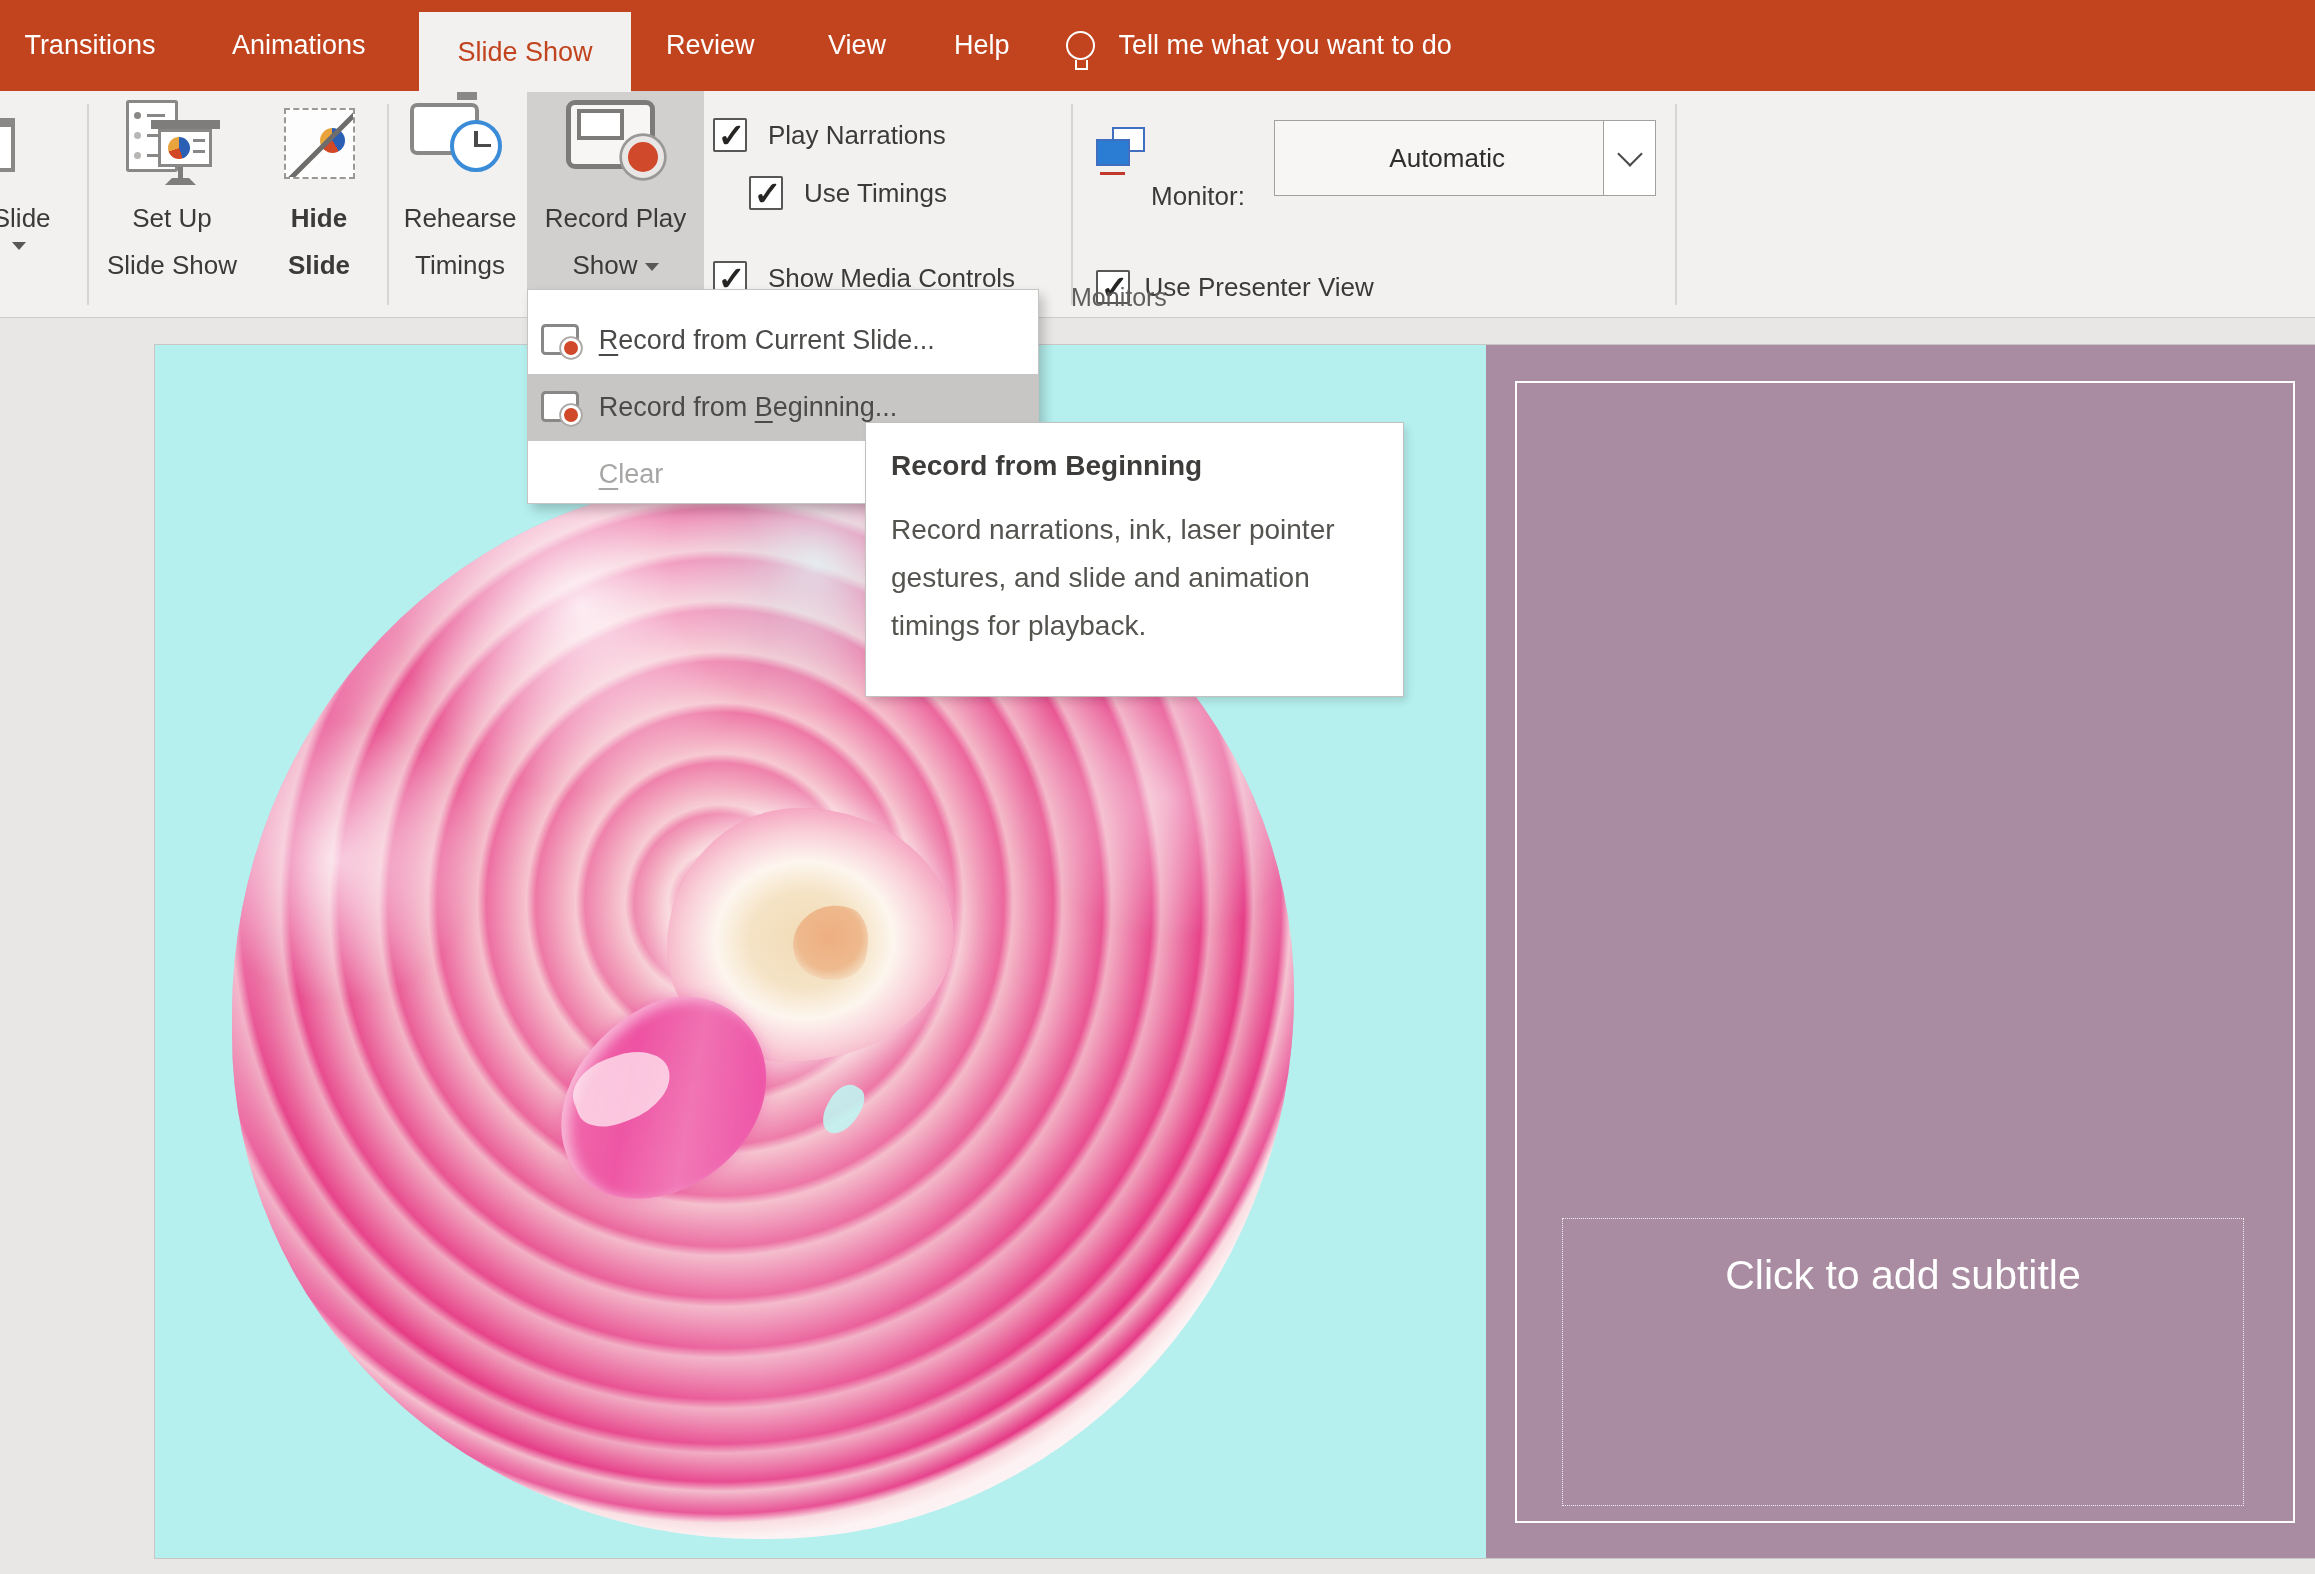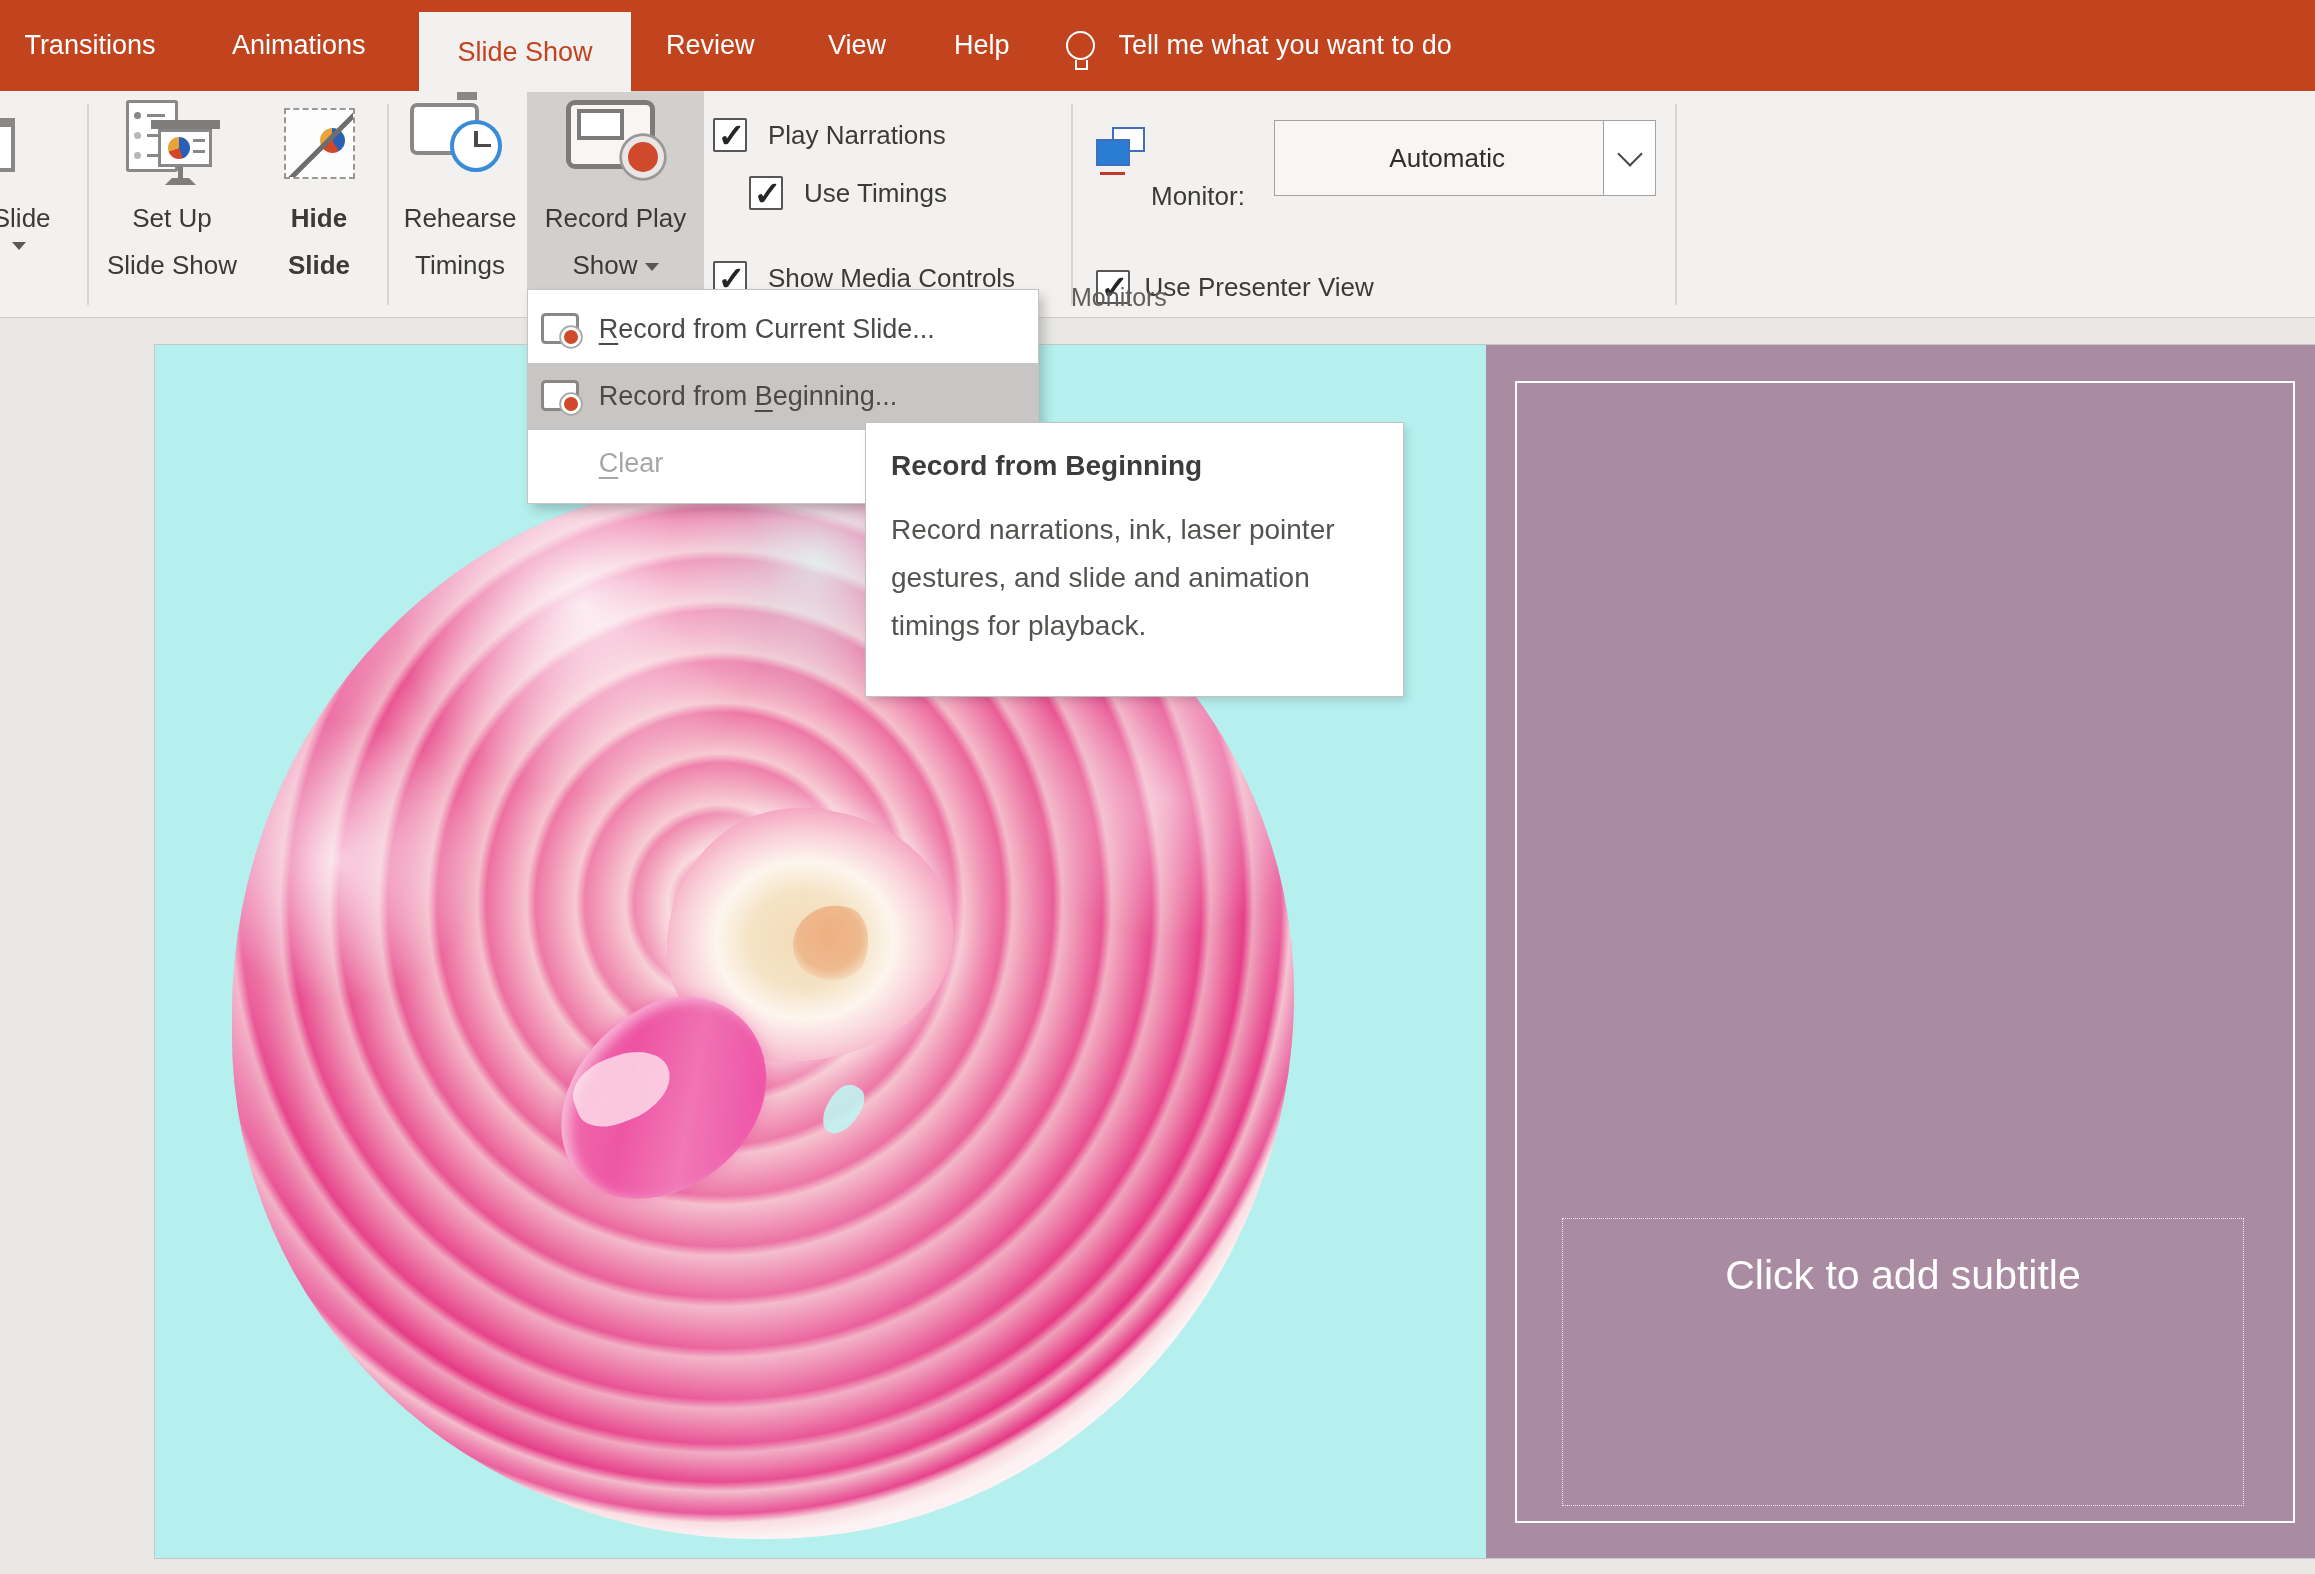--- a/index.html
+++ b/index.html
@@ -81,21 +81,21 @@
   .mon-front::after { content:""; position:absolute; left:1.8px; bottom:-11px; width:25px; height:3.6px; background:#c0392b; }
   .mon-label { position:absolute; left:1151px; top:47px; font-size:26px; color:#3b3a39;margin-top:43px; }
   .combo { position:absolute; left:1274px; top:29px; width:382px; height:76px; background:#f7f6f5; border:1.8px solid #a3a19f; display:flex; align-items:center; }
   .combo-value { flex:1; padding-left:16.3px; font-size:26px; color:#2f2e2d;text-align:center; }
   .combo-chev { width:52px; height:100%; background:#fff; border-left:1.8px solid #a3a19f; display:flex; align-items:center; justify-content:center; }
   .chev { width:18px; height:18px; border-right:2.7px solid #4a4a4a; border-bottom:2.7px solid #4a4a4a; transform:rotate(45deg); margin-top:-7.2px; }
   .presenter-row { position:absolute; left:1096px; top:179px; display:flex; align-items:center; gap:14.5px; font-size:26px; color:#3b3a39; }
   .group-label { position:absolute; left:1071px; top:192px; width:604px; text-align:left; font-size:25px; color:#605e5c; }
 
   
-  .menu { position:absolute; left:527px; top:289px; width:512px; height:215px; background:#fff; border:1.8px solid #c6c4c2; box-shadow:5.4px 6.3px 11px rgba(0,0,0,.22); z-index:10; padding-top:6px; }
+  .menu { position:absolute; left:527px; top:289px; width:512px; height:215px; background:#fff; border:1.8px solid #c6c4c2; box-shadow:5.4px 6.3px 11px rgba(0,0,0,.22); z-index:10; padding-top:17px; }
   .mi { display:flex; align-items:center; height:67px; padding:0 16.3px 0 12.7px; font-size:27px; color:#4b4a48; }
   .mi.hl { background:#c8c6c5; }
   .mi.disabled { color:#a8a6a4; }
   .mi-iconzone { width:58px; display:flex; align-items:center; }
   .mrec { position:relative; width:42px; height:34px; }
   .mrec-screen { position:absolute; left:0; top:0; width:38px; height:31px; border:3.6px solid #8a8886; border-radius:4.5px; background:#fff; }
   .mrec-dot { position:absolute; left:20px; top:14.5px; width:20px; height:20px; border-radius:50%; background:#d0492a; border:3.6px solid #fff; box-shadow:0 0 0 1.8px #aaa8a6; }
   .accel { text-decoration:underline; text-underline-offset:4.5px; text-decoration-thickness:1.8px; }
 
   

